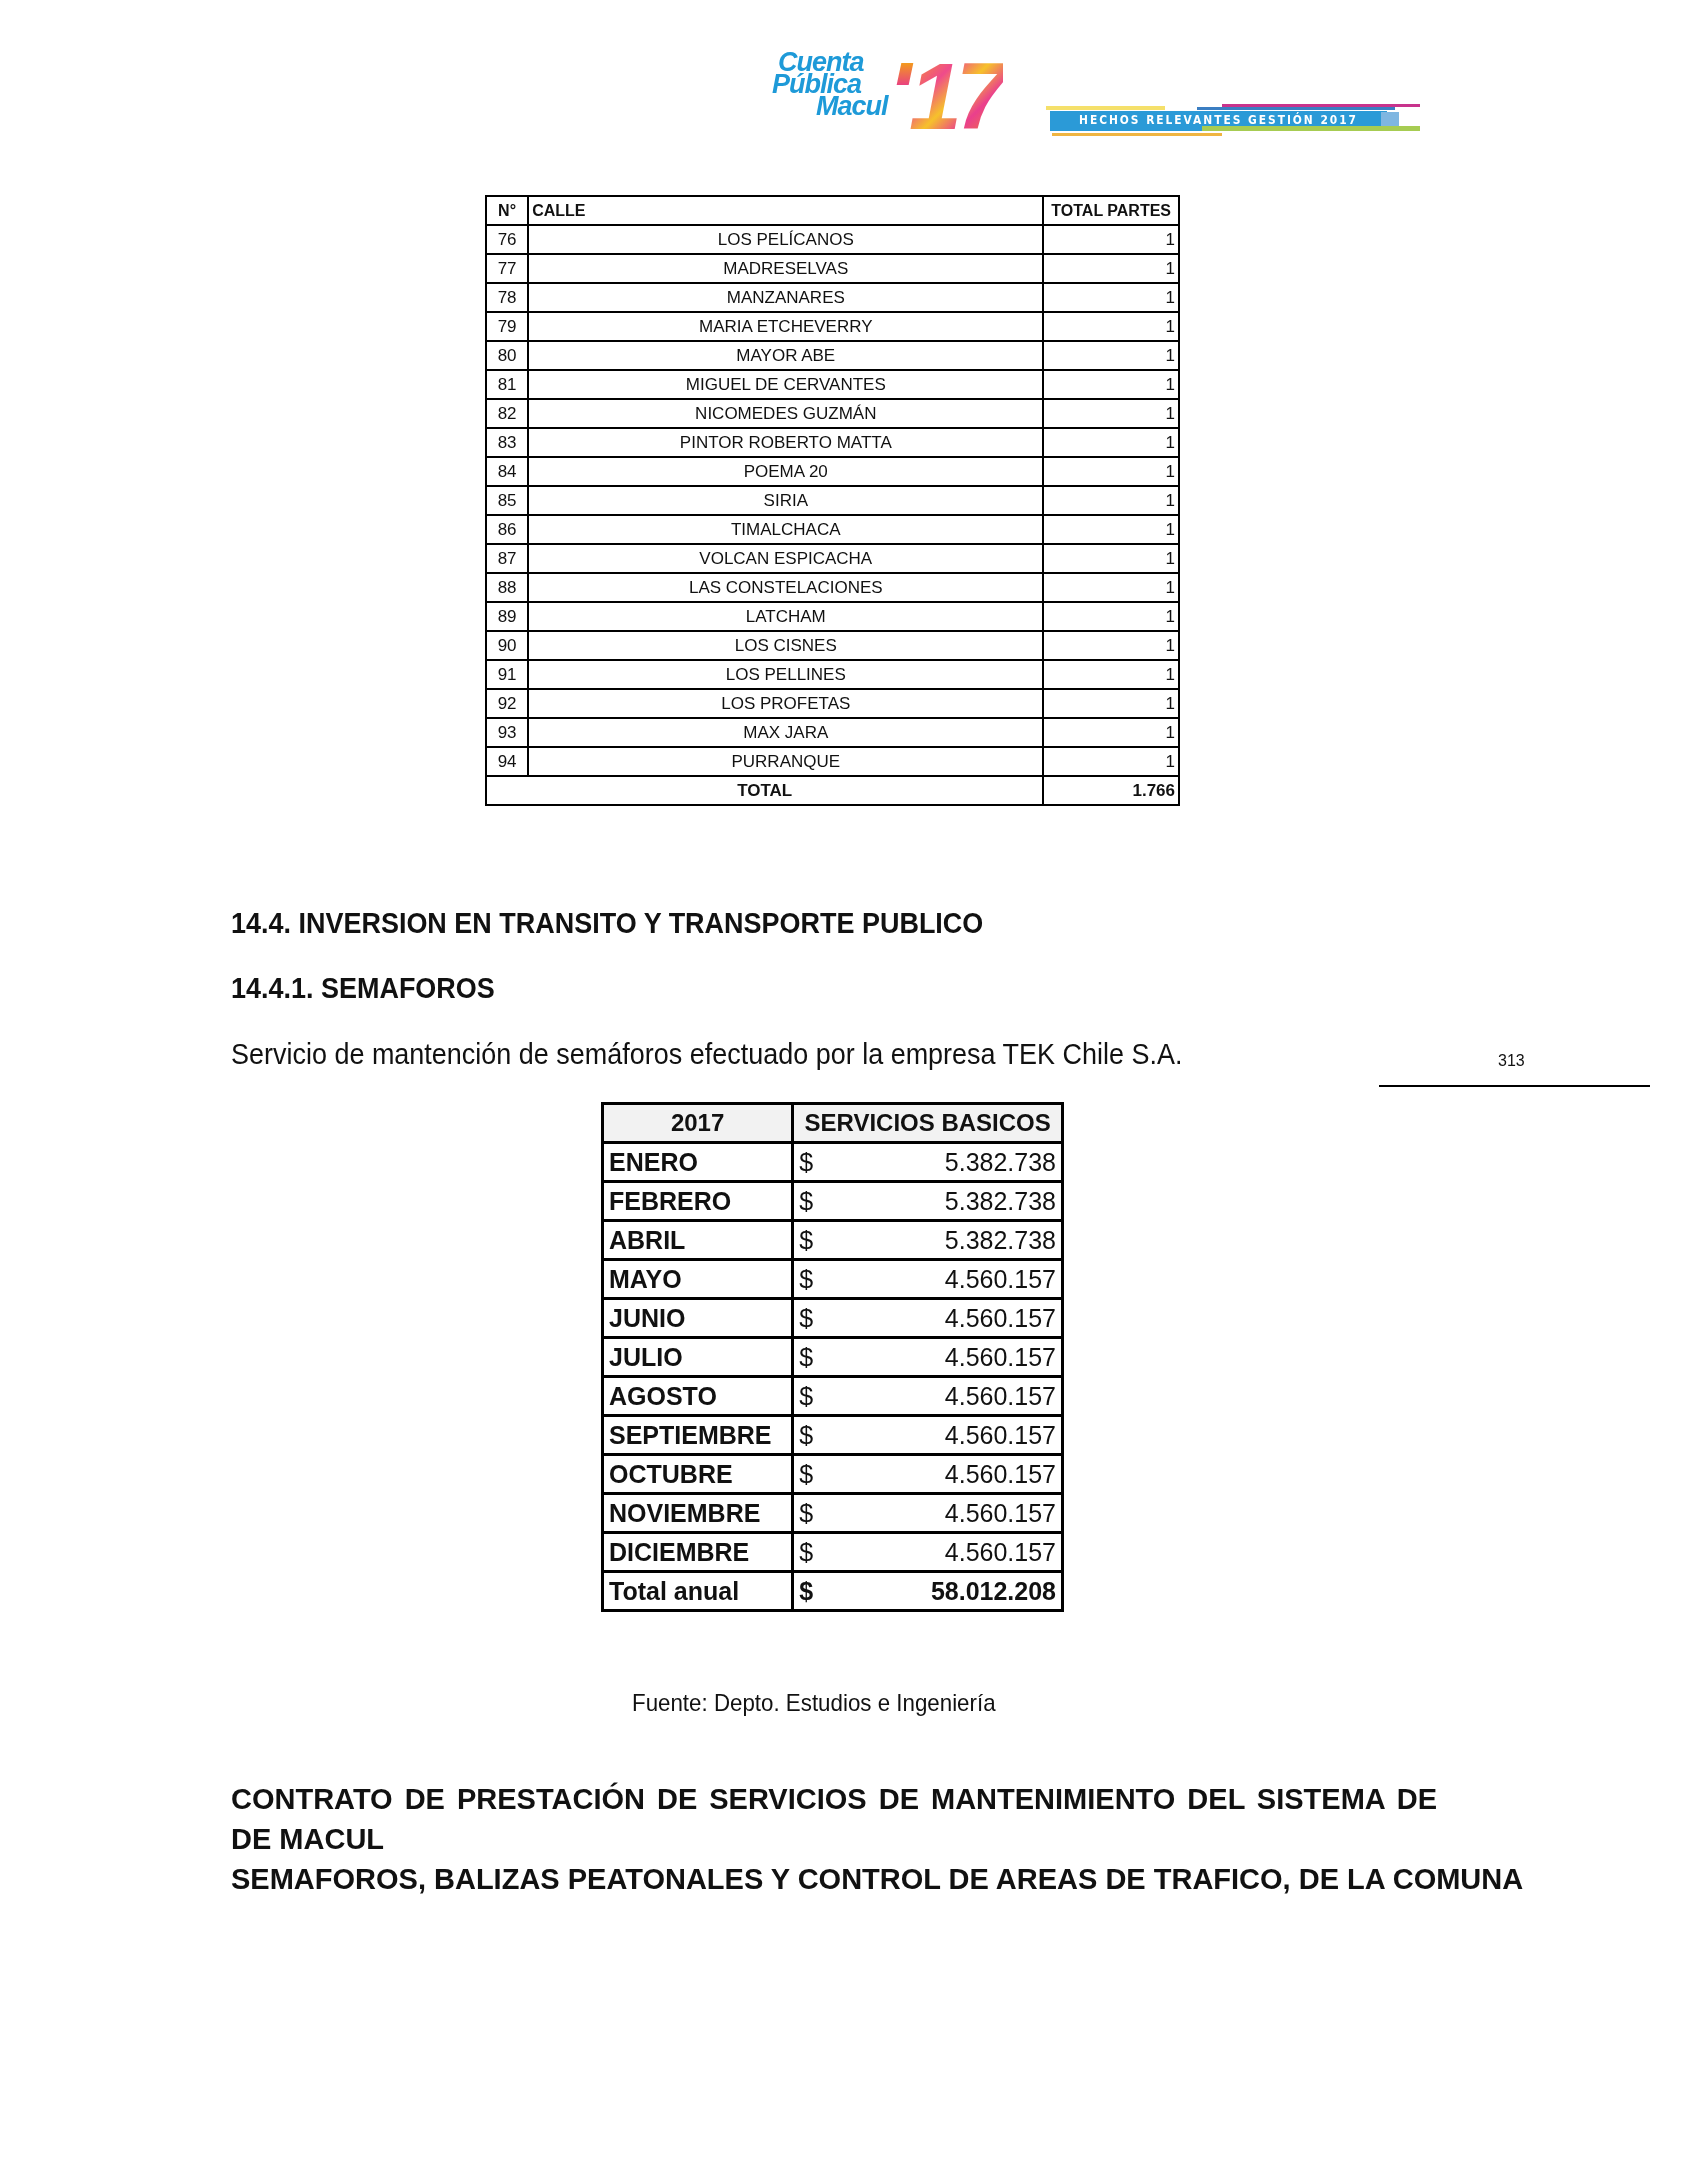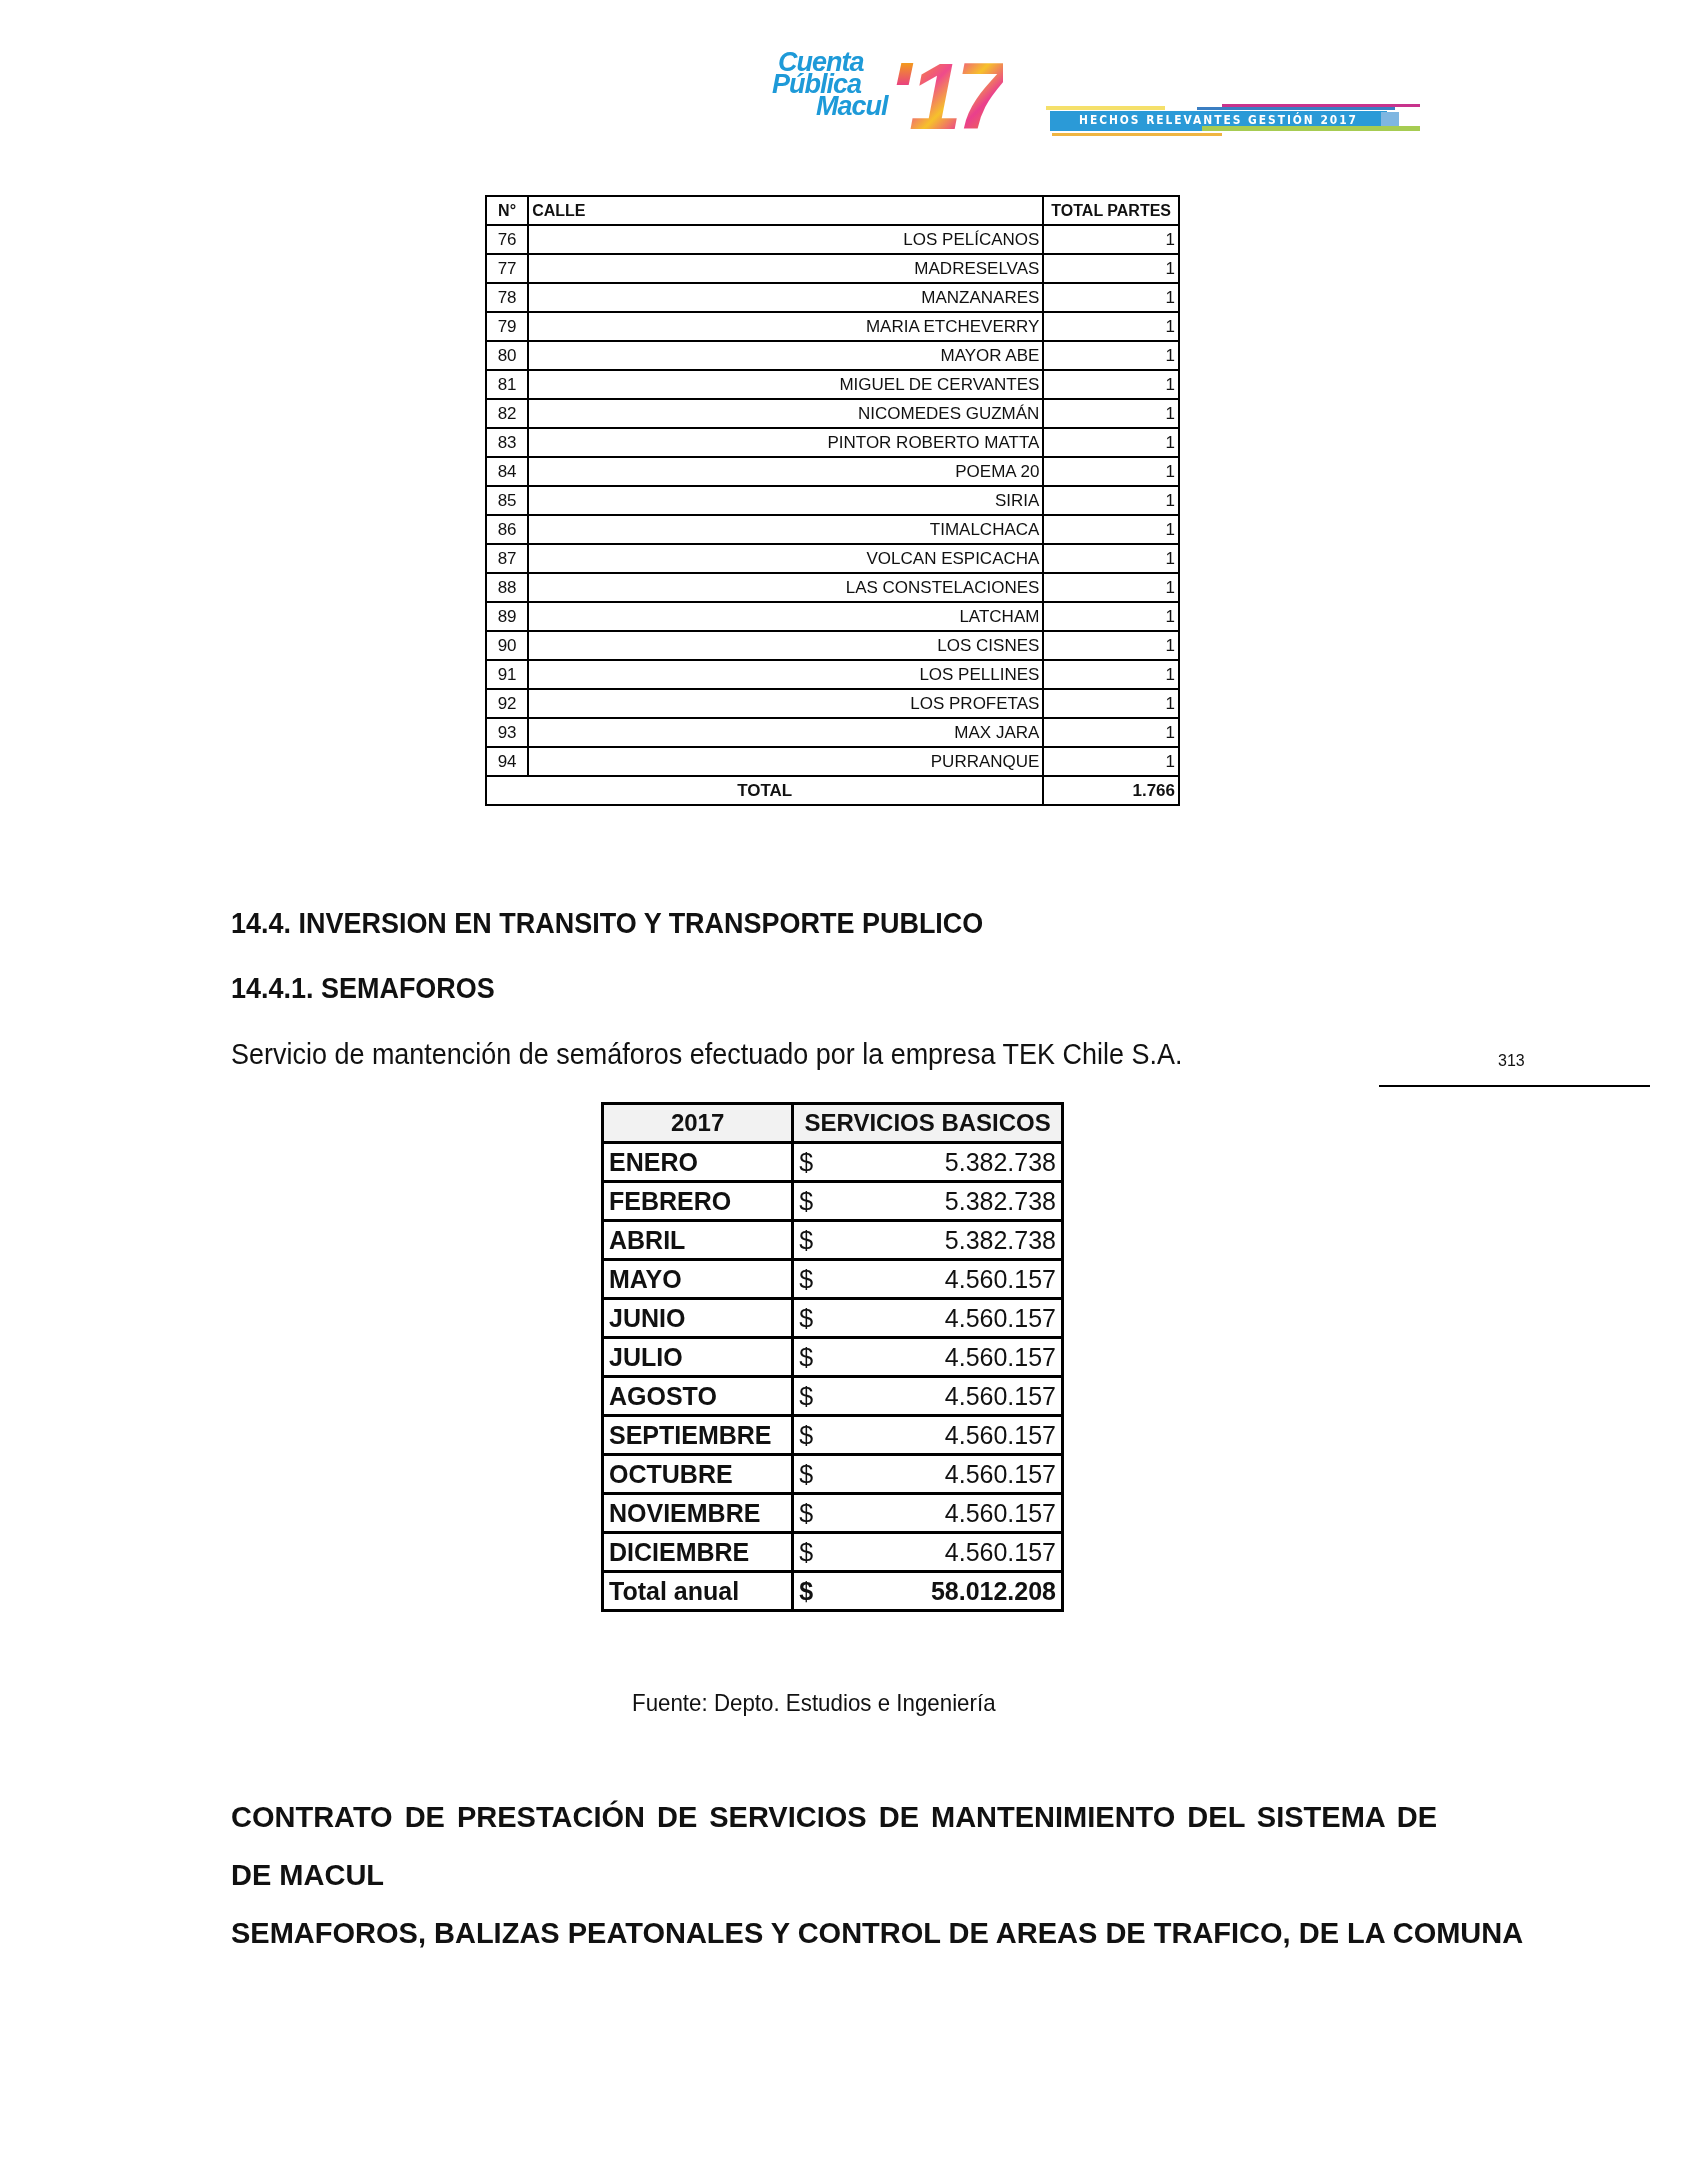--- a/index.html
+++ b/index.html
@@ -32,21 +32,21 @@
   .banner-text { position:absolute; left:35px; top:8px; font-size:13px; font-weight:bold;
                  color:#ffffff; letter-spacing: 2.4px; font-family: "DejaVu Sans", sans-serif;
                  transform: scaleX(0.82); transform-origin: left center; white-space:nowrap; }
 
   
   table { border-collapse: collapse; }
   .t1 { position: absolute; left: 485px; top: 195px; width: 695px; font-size: 17px; }
   .t1 td, .t1 th { border: 2px solid #000; height: 27px; padding: 0 3px; line-height: 27px; }
   .t1 th { font-weight: bold; font-size: 16px; text-align: center; }
   .t1 .c-n { width: 34px; text-align: center; }
-  .t1 .c-calle { width: 505px; text-align: right; }
+  .t1 .c-calle { width: 505px; text-align: center; }
   .t1 .c-tot { width: 127px; text-align: right; }
   .t1 .tot-row td { font-weight: bold; }
   .t1 .tot-label { text-align: center; }
 
   
   .h1 { position: absolute; left: 231px; top: 907px; font-size: 29px; font-weight: bold;
         transform: scaleX(0.93); transform-origin: left center; white-space: nowrap; }
   .h2 { position: absolute; left: 231px; top: 972px; font-size: 29px; font-weight: bold;
         transform: scaleX(0.93); transform-origin: left center; white-space: nowrap; }
   .intro { position: absolute; left: 231px; top: 1038px; font-size: 29px;
@@ -62,21 +62,21 @@
   .t2 .c-month { width: 176px; font-weight: bold; text-align: left; }
   .t2 .c-val { width: 255px; }
   .t2 .val-wrap { display: flex; justify-content: space-between; }
   .t2 .total-row td { font-weight: bold; }
 
   .source { position: absolute; left: 632px; top: 1689px; font-size: 24px; color: #111; white-space: nowrap;
             transform: scaleX(0.93); transform-origin: left center; }
 
   .h3 { position: absolute; left: 231px; top: 1779px; width: 1206px; font-size: 29px; font-weight: bold;
         line-height: 40px; text-align: justify; }
-  .h3 .line { display: block; text-align: justify; text-align-last: justify; white-space: nowrap; margin-top: 18px; }
+  .h3 .line { display: block; text-align: justify; text-align-last: justify; white-space: nowrap; }
   .h3 .line.last { text-align-last: left; }
 </style>
 </head>
 <body>
 
 <div class="logo">
   <div class="logo-text">
     <span class="l1">Cuenta</span>
     <span class="l2">Pública</span>
     <span class="l3">Macul</span>

